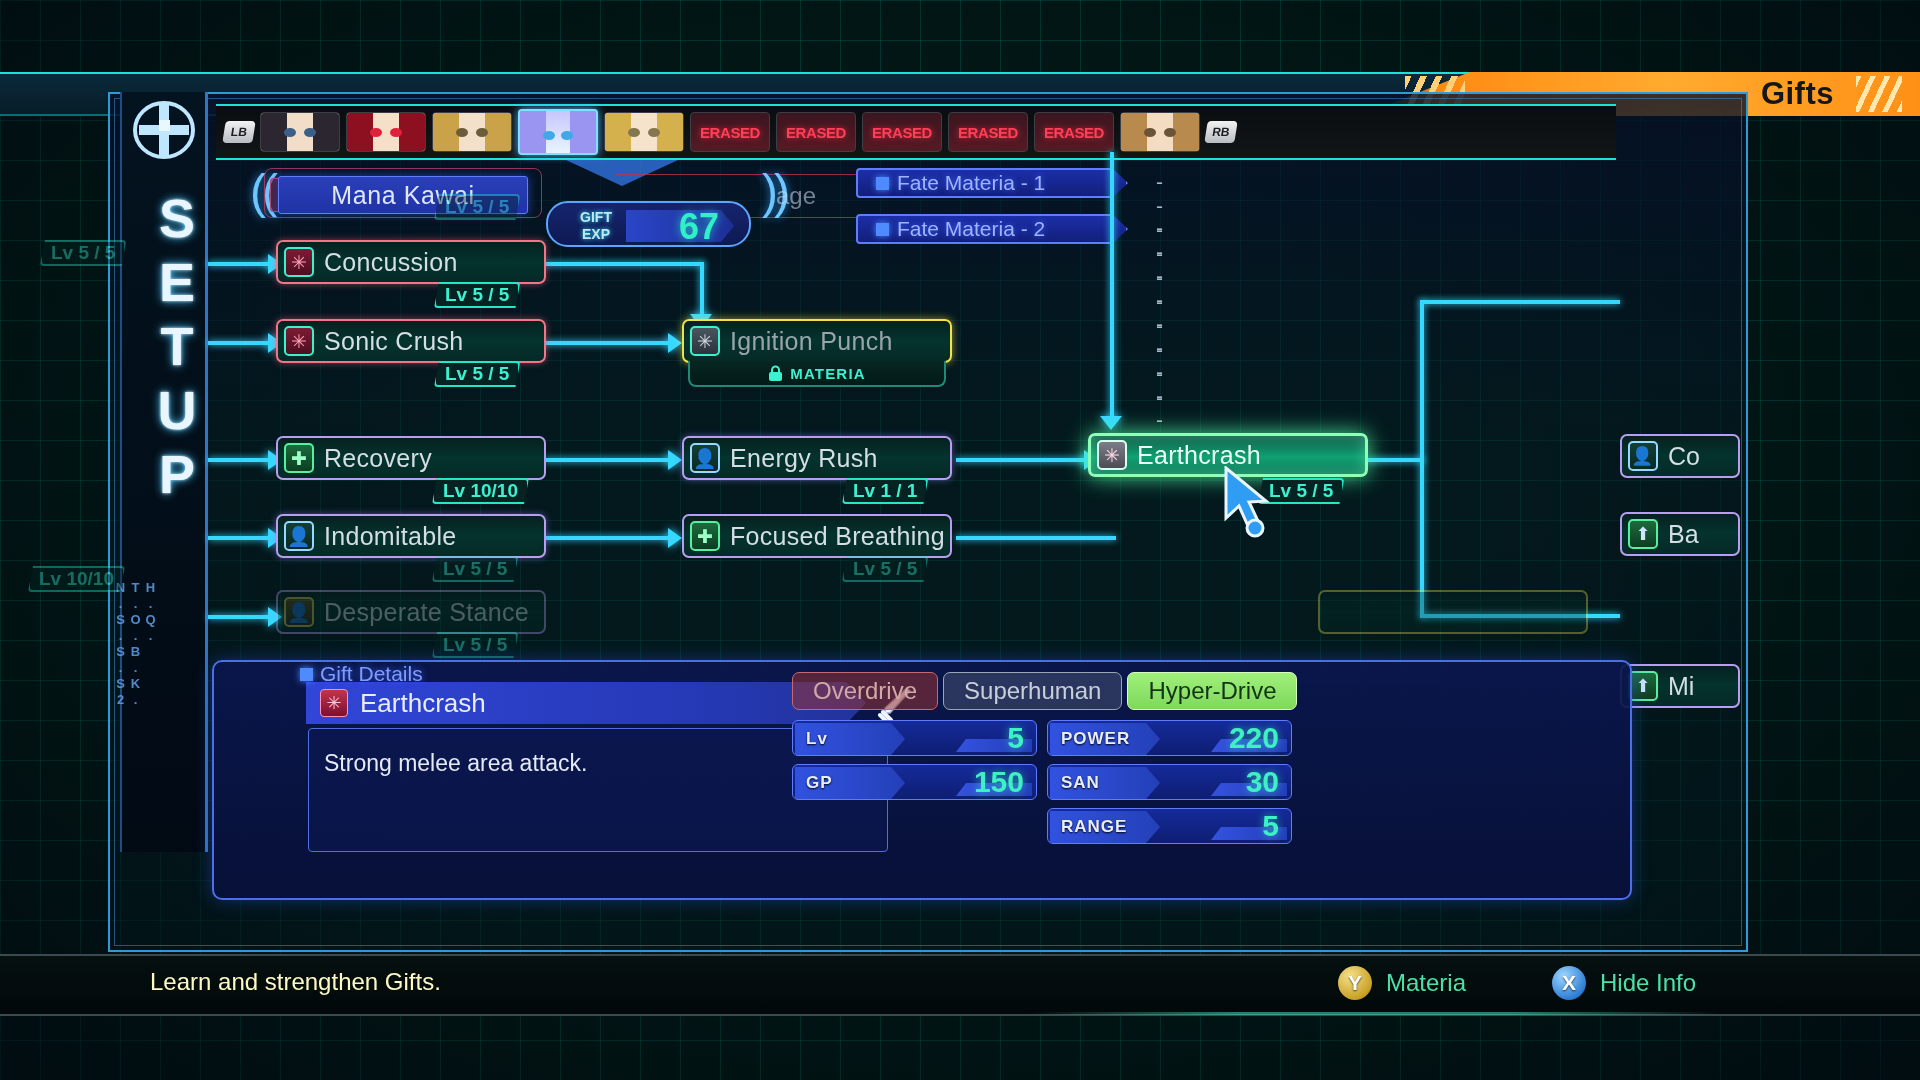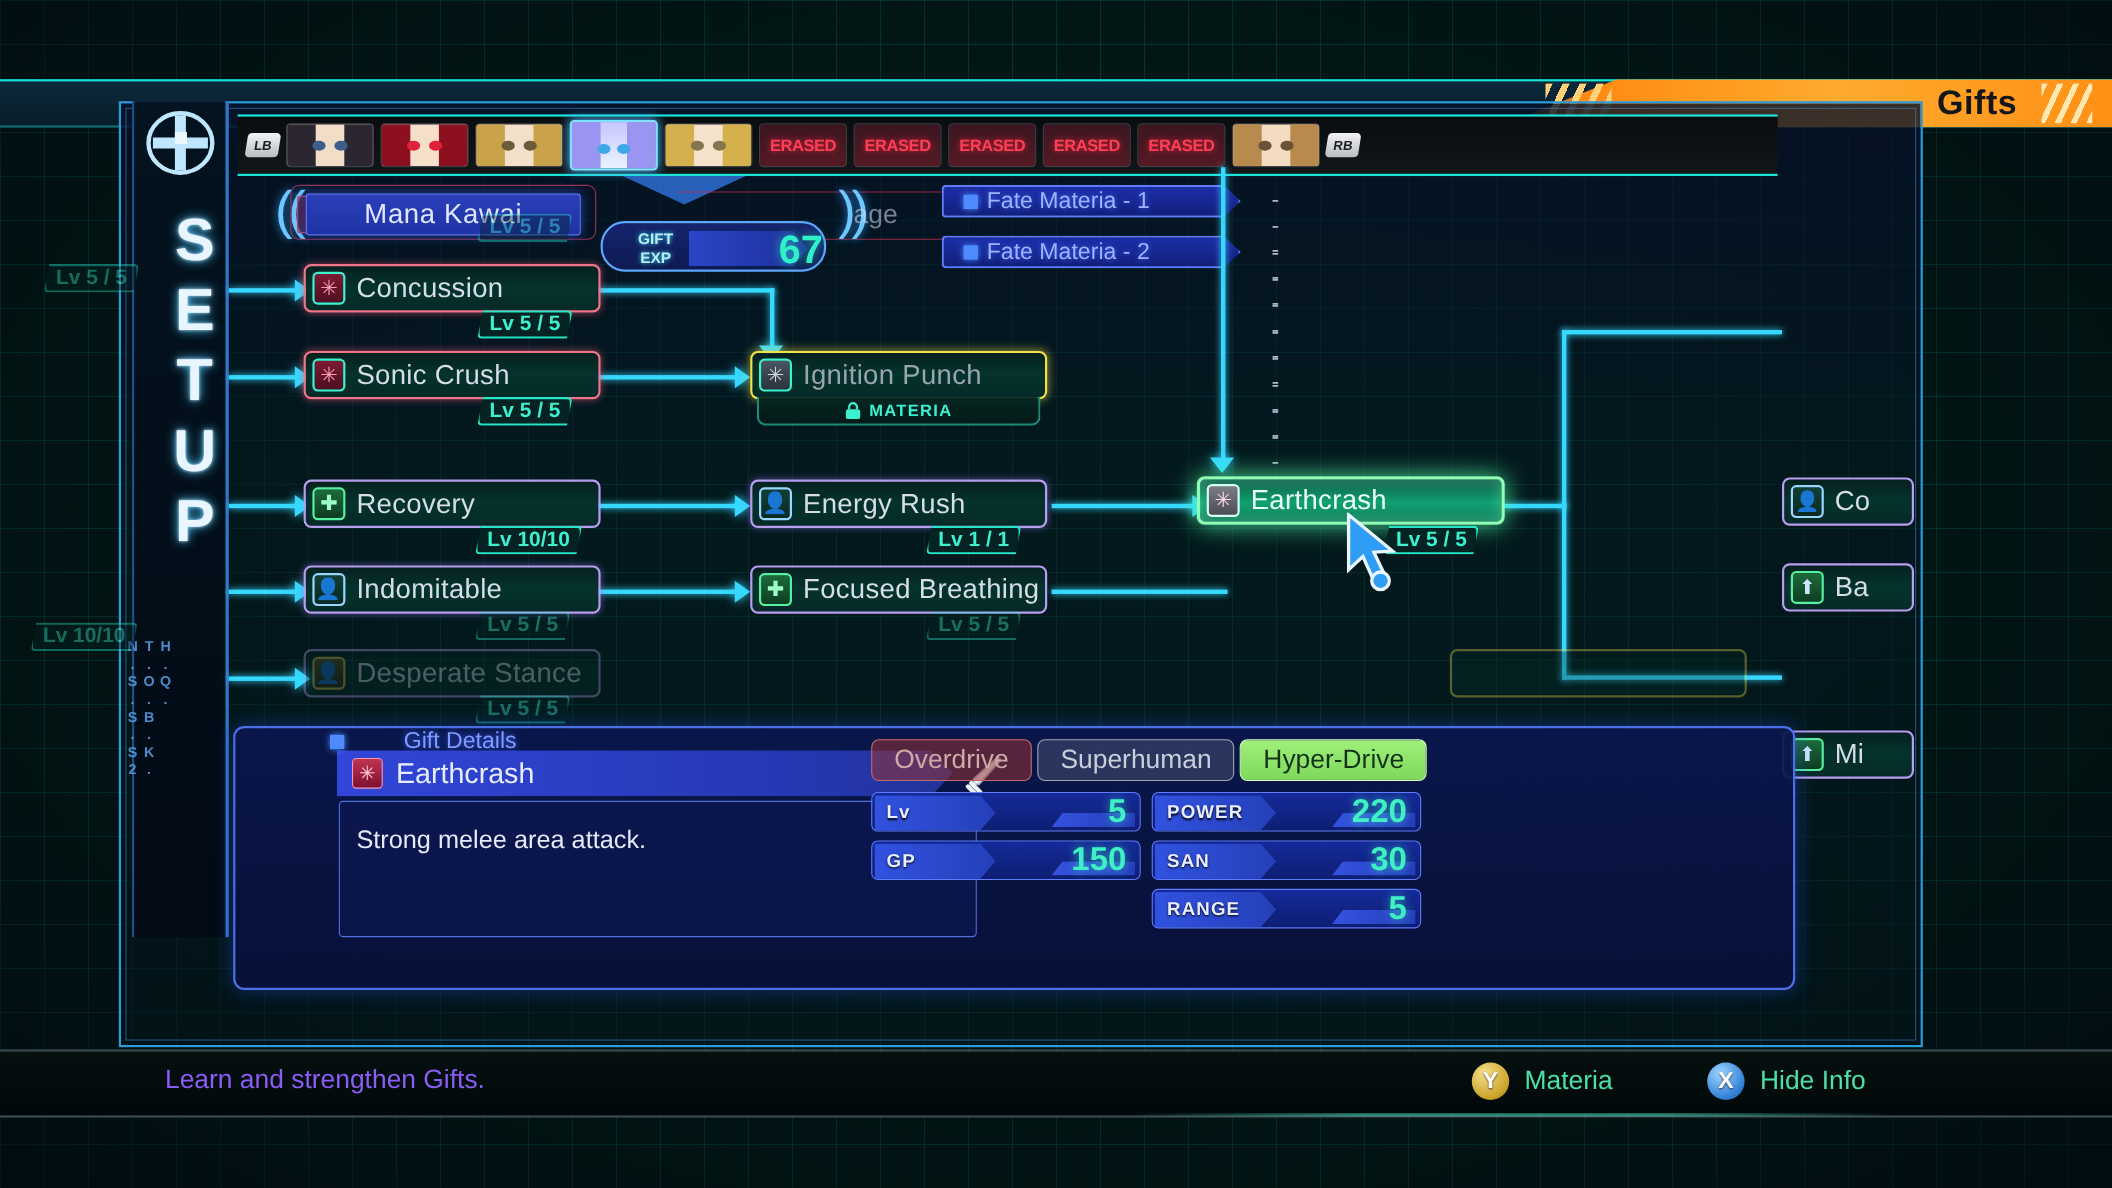--- a/index.html
+++ b/index.html
@@ -163,21 +163,21 @@
     position:absolute; left:12px; top:6px; width:72px; height:34px;
     color:#bfe9f5; font-size:14px; font-weight:bold; line-height:17px; text-align:center;
     text-shadow:0 0 5px #2af0ff;
   }
   #gift-exp-wedge{
     position:absolute; left:78px; top:7px; width:108px; height:32px;
     background:linear-gradient(90deg,#2a46c8,#1d2f96);
     clip-path:polygon(0 0, 88% 0, 100% 50%, 88% 100%, 0 100%);
   }
   #gift-exp-val{
-    position:absolute; right:1px; top:3px; color:#2ff0c8; font-size:36px; font-weight:bold;
+    position:absolute; right:30px; top:3px; color:#2ff0c8; font-size:36px; font-weight:bold;
     text-shadow:0 0 10px rgba(47,240,200,.7);
   }
   #hdr-ghosttext{
     position:absolute; left:560px; top:12px; color:rgba(210,220,240,.55); font-size:24px;
   }
   #hdr-redline{
     position:absolute; left:400px; top:4px; width:250px; height:44px;
     border-top:1px solid rgba(200,50,80,.75); border-bottom:1px solid rgba(200,50,80,.75);
   }
 
@@ -259,21 +259,21 @@
   }
 
   
   #cursor{ position:absolute; left:1222px; top:466px; width:56px; height:72px; }
 
   
   #details-head{
     position:absolute; left:300px; top:662px; display:flex; align-items:center; gap:7px;
   }
   #details-head .sq{ width:13px; height:13px; background:#4d8bff; box-shadow:0 0 7px #4d8bff; }
-  #details-head span{ color:#7e9cff; font-size:21px; text-shadow:0 0 7px #3f63ff;margin-left:47px; }
+  #details-head span{ color:#7e9cff; font-size:21px; text-shadow:0 0 7px #3f63ff; }
 
   #details{
     position:absolute; left:212px; top:660px; width:1420px; height:240px;
     background:linear-gradient(180deg, rgba(10,22,78,.92) 0%, rgba(7,16,58,.94) 100%);
     border:2px solid #4a6fe8; border-radius:10px;
     box-shadow:0 0 18px rgba(40,80,220,.45);
   }
   #det-title{
     position:absolute; left:92px; top:20px; width:560px; height:42px;
     background:linear-gradient(90deg,#3146d8 0%,#2538b4 72%, #233399 100%);
@@ -349,21 +349,21 @@
   }
   .edge-node .nm{ font-size:25px; color:#d5dde6; }
 
   
   #bottom-bar{
     position:absolute; left:0; top:954px; width:1920px; height:62px;
     background:linear-gradient(180deg,#05100f 0%,#020809 100%);
     border-top:2px solid #3a4a50; border-bottom:2px solid #3a4a50;
   }
   #hint{
-    position:absolute; left:150px; top:968px; color:#8b5cf6; font-size:24px;
+    position:absolute; left:150px; top:968px; color:#fef9c3; font-size:24px;
   }
   .prompt{ position:absolute; top:966px; display:flex; align-items:center; gap:14px; }
   .btn-glyph{
     width:34px; height:34px; border-radius:50%;
     display:flex; align-items:center; justify-content:center;
     font-size:21px; font-weight:bold; color:#fff;
     text-shadow:0 1px 2px rgba(0,0,0,.7);
   }
   .btn-glyph.y{ background:radial-gradient(circle at 35% 30%, #f6e08a, #c9a227 70%, #8a6d12); }
   .btn-glyph.x{ background:radial-gradient(circle at 35% 30%, #9fd6ff, #2f7fd6 70%, #1b4f8c); }

